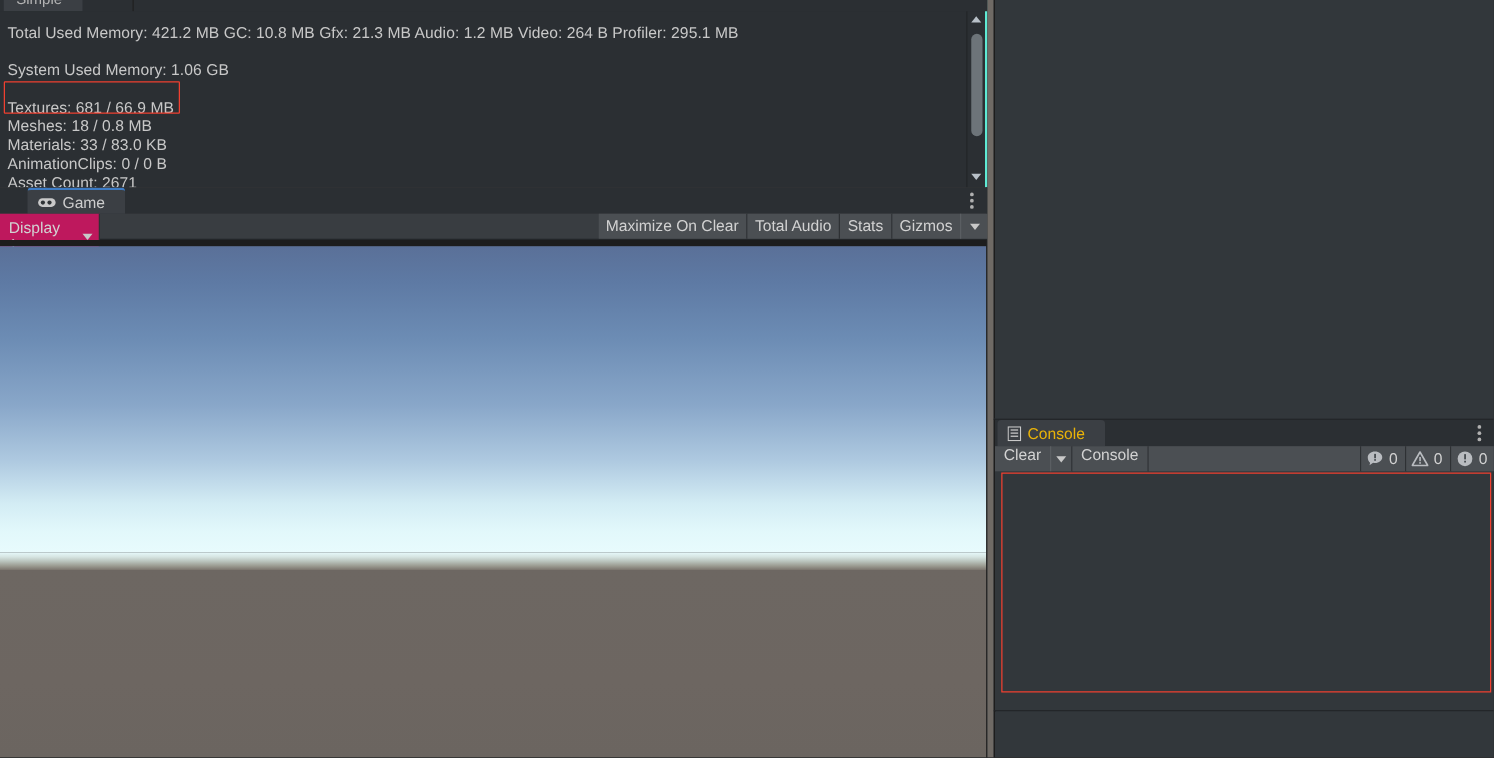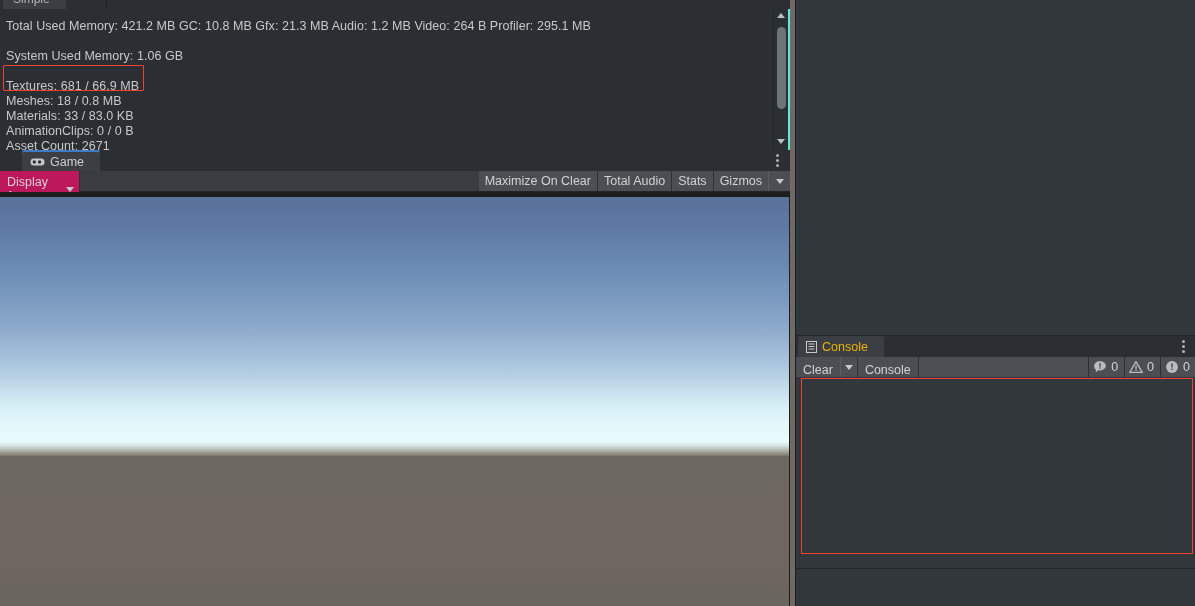--- a/index.html
+++ b/index.html
@@ -262,21 +262,21 @@
   #console-kebab i {
     display: block; width: 3px; height: 3px; border-radius: 50%;
     background: #b0b0b0; margin-bottom: 2px;
   }
   #console-toolbar {
     position: absolute; left: 0; top: 21px; width: 400px; height: 20px;
     display: flex; align-items: stretch;
     background: #393d41;
   }
   .c-btn {
-    display: flex; align-items: flex-end; padding: 0 7px;
+    display: flex; align-items: flex-start; padding: 0 7px;
     background: #4b4f53; color: #d2d2d2; font-size: 12.5px;
     border-right: 1px solid #2e3134;
     height: 20px; white-space: nowrap;
   }
   #c-clear-caret {
     display: flex; align-items: center; justify-content: center;
     background: #4b4f53; width: 18px; height: 20px;
     border-right: 1px solid #2e3134; border-left: 1px solid #5a5e62;
   }
   #c-clear-caret .caret { margin-left: 0; }

